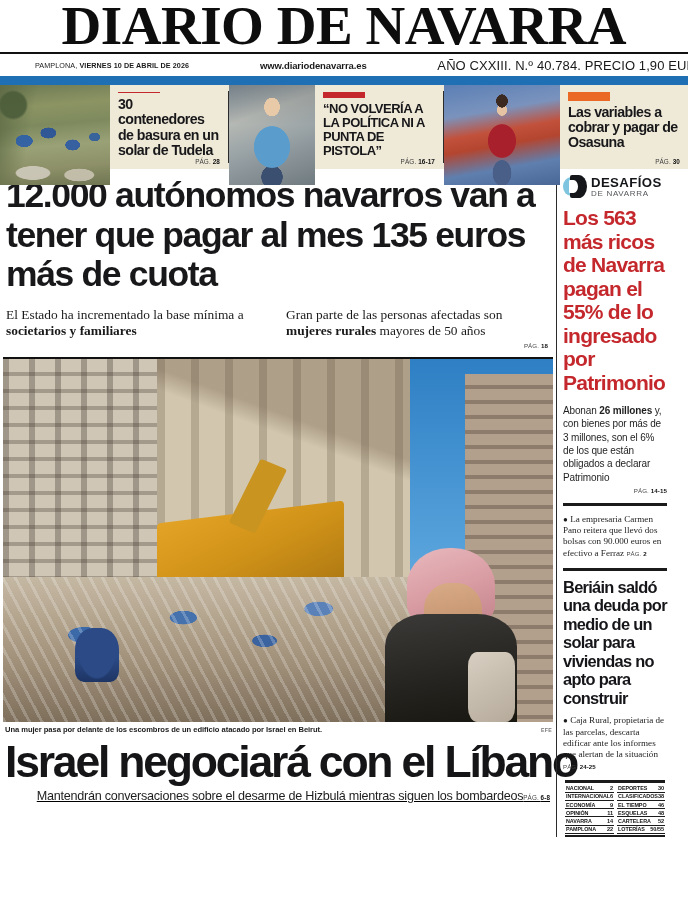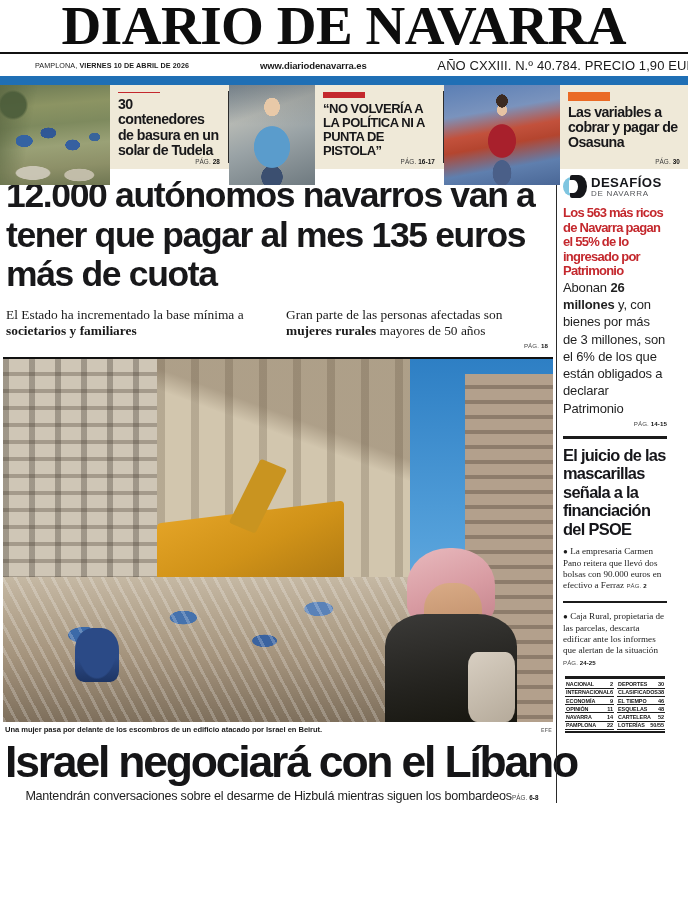--- a/index.html
+++ b/index.html
@@ -250,22 +250,23 @@
   .bottom-head {
     padding: 6px 6px 0 5px;
     font-weight: bold;
     font-size: 44.5px;
     line-height: .98;
     letter-spacing: -2.2px;
     color: #151517;
     white-space: nowrap;
   }
   .bottom-sub {
-    display: flex; align-items: baseline; justify-content: center;
+    display: flex; align-items: baseline; justify-content: flex-end;
     padding: 6px 6px 0 14px;
+    text-decoration: underline;
   }
   .bottom-sub p { font-size: 12.6px; color: #1e1e1e; letter-spacing: -0.25px; }
   .bottom-sub .pg { font-size: 6.3px; color: #444; letter-spacing: .1px; white-space: nowrap; }
   .bottom-sub .pg b { color: #111; }
 
   
   .rail-inner { padding: 6px 5px 0 6px; }
   .logo-row { display: flex; align-items: center; gap: 4px; margin-bottom: 7px; }
   .logo-mark { position: relative; width: 24px; height: 24px; flex: none; }
   .logo-mark .circ {
@@ -280,25 +281,25 @@
   .logo-mark .dmark::after {
     content:''; position:absolute; left:-1px; top:5px; width:9px; height:13px;
     background:#fff; border-radius: 1px 50% 50% 1px / 1px 50% 50% 1px;
   }
   .logo-text { line-height: 1; }
   .logo-t1 { font-size: 13.2px; font-weight: bold; color:#15161a; letter-spacing: .4px; }
   .logo-t2 { font-size: 8px; color:#55565a; letter-spacing: .7px; margin-top: 1px; }
 
   .rail-head-red {
     color: #c4282d; font-weight: bold;
-    font-size: 13px; line-height: 1.12; letter-spacing: -0.75px;
+    font-size: 21px; line-height: 1.12; letter-spacing: -0.75px;
   }
   .rail-body {
-    font-size: 13px; line-height: 1.33; color: #1f1f1f;
-    margin-top: 0; letter-spacing: -0.15px;
+    font-size: 10px; line-height: 1.33; color: #1f1f1f;
+    margin-top: 10px; letter-spacing: -0.15px;
   }
   .rail-body b { font-weight: bold; }
   .rail-pag {
     text-align: right; font-size: 6.2px; color:#444; margin-top: 3px; letter-spacing:.1px;
   }
   .rail-pag b { color:#111; }
 
   .rail-rule { height: 2.6px; background:#1b1b1b; margin: 9px 0 7px 0; }
 
   .rail-head-blk {
@@ -436,27 +437,27 @@
 
         <div>
           <div class="rail-head-red">Los 563 más ricos de Navarra pagan el 55% de lo ingresado por Patrimonio</div>
           <div class="rail-body"><span>Abonan </span><b>26 millones</b><span> y, con bienes por más de 3 millones, son el 6% de los que están obligados a declarar Patrimonio</span></div>
           <div class="rail-pag"><span>PÁG. </span><b>14-15</b></div>
         </div>
 
         <div class="rail-rule"></div>
 
         <div>
-          <div class="rail-head-blk">El juicio de las mascarillas señala a la financiación del PSOE</div>
           <div class="rail-bullet"><span class="dot">●</span> <span>La empresaria Carmen Pano reitera que llevó dos bolsas con 90.000 euros en efectivo a Ferraz</span> <span class="pg"><span>PÁG. </span><b>2</b></span></div>
         </div>
 
         <div class="rail-rule"></div>
 
         <div>
+          <div class="rail-head-blk">Beriáin saldó una deuda por medio de un solar para viviendas no apto para construir</div>
           <div class="rail-bullet"><span class="dot">●</span> <span>Caja Rural, propietaria de las parcelas, descarta edificar ante los informes que alertan de la situación</span> <span class="pg"><span>PÁG. </span><b>24-25</b></span></div>
         </div>
 
         <div class="idx-wrap">
           <div class="idx-top"></div>
           <div class="idx-table">
             <div class="idx-col" id="idxL">
                 <div class="idx-row">
                   <span>NACIONAL</span>
                   <span class="num">2</span>

